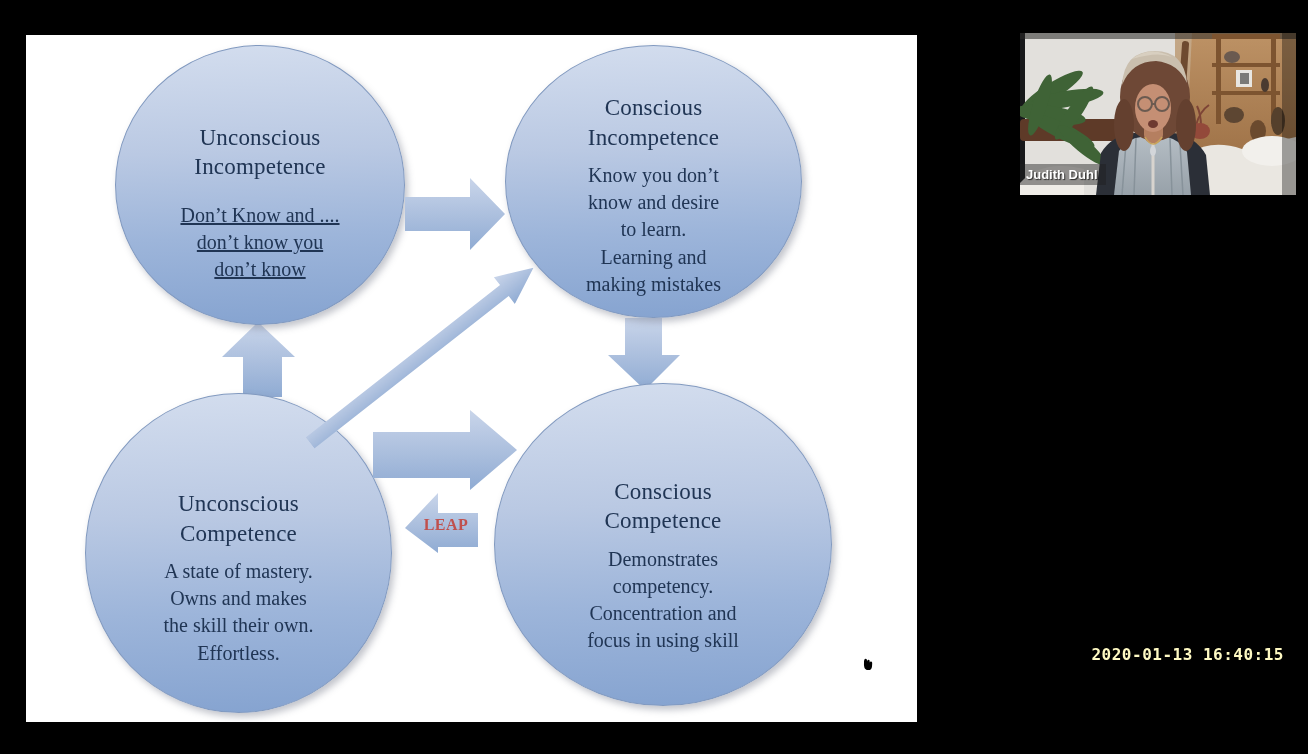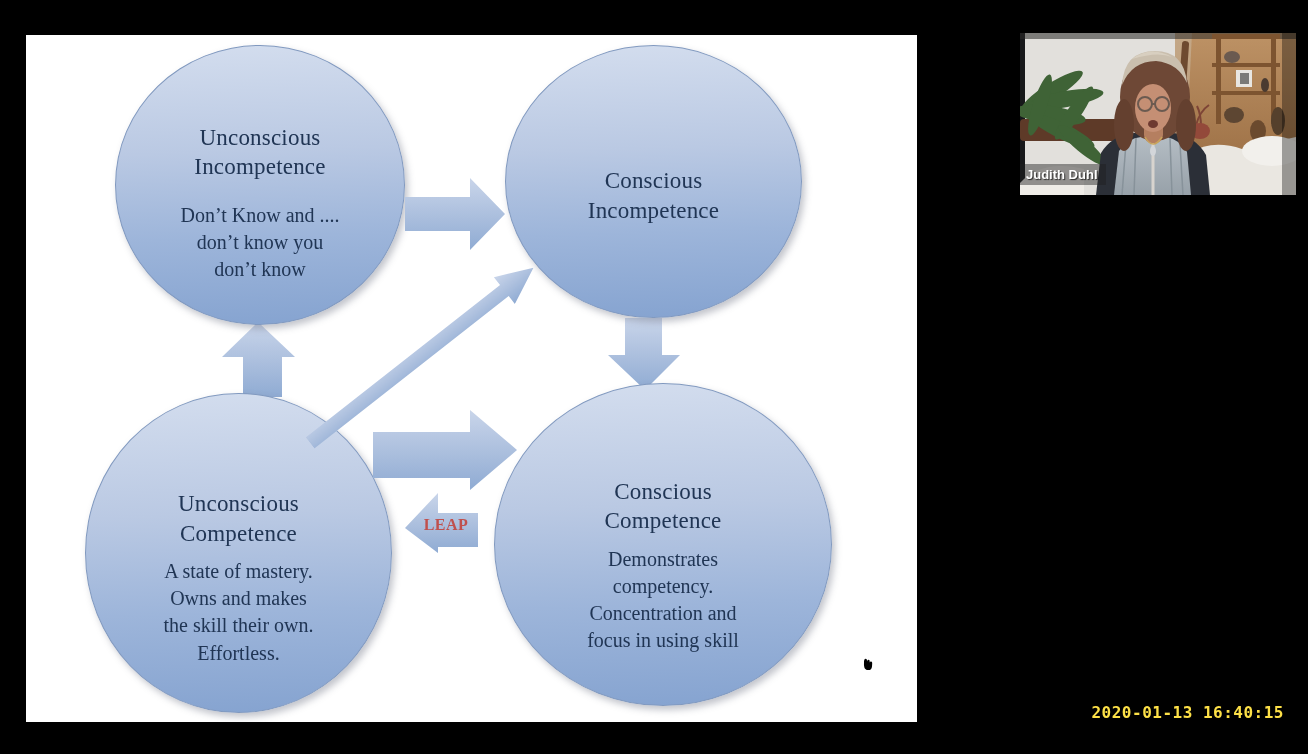--- a/index.html
+++ b/index.html
@@ -17,21 +17,21 @@
             box-shadow:3px 4px 7px rgba(120,125,140,.45);
             display:flex; flex-direction:column; align-items:center; text-align:center;
             color:#203554; z-index:1;justify-content:center; }
   .circle-title { white-space:pre-line; font-size:23px; line-height:1.28; letter-spacing:.2px; }
   .circle-body  { white-space:pre-line; font-size:20px; line-height:1.36; margin-top:10px; }
 
   .circle-ui { left:89px;  top:10px;  width:290px; height:280px; padding-top:36px; }
   .circle-ci { left:479px; top:10px;  width:297px; height:273px; padding-top:28px; }
   .circle-uc { left:59px;  top:358px; width:307px; height:320px; padding-top:50px; }
   .circle-cc { left:468px; top:348px; width:338px; height:323px; padding-top:42px; }
-  .circle-ui .circle-body { margin-top:20px; }
+  .circle-ui .circle-body { margin-top:20px;text-decoration:underline; }
 
   .arrow { position:absolute;
            background:linear-gradient(180deg,#c9d5ea 0%,#aabedd 55%,#8fabd3 100%);
            filter:drop-shadow(2px 3px 2px rgba(125,135,155,.55)); }
   .z-under { z-index:0; }
   .z-over  { z-index:2; }
 
   .arrow-top  { left:379px; top:143px; width:100px; height:72px;
      clip-path:polygon(0 19px,65px 19px,65px 0,100px 36px,65px 72px,65px 53px,0 53px); }
   .arrow-up   { left:196px; top:287px; width:73px; height:75px;
@@ -55,42 +55,47 @@
   
   .video-tile { position:absolute; left:1020px; top:33px; width:276px; height:162px;
                 background:#701a75; overflow:hidden; }
   .video-tile svg { position:absolute; left:0; top:0; }
   .name-label { position:absolute; left:0px; bottom:10px; padding:3px 8px 3px 6px;
                 font-family:"Liberation Sans", sans-serif; font-size:13px; font-weight:bold;
                 color:#ffffff; background:rgba(30,30,30,.45);
                 text-shadow:1px 1px 1px rgba(0,0,0,.7); z-index:4; }
 
   
-  .timestamp { position:absolute; left:1084px; top:703px; width:200px;
+  .timestamp { position:absolute; left:1084px; top:645px; width:200px;
                font-family:"DejaVu Sans Mono", monospace; font-size:16px; font-weight:bold;
-               color:#fde047; letter-spacing:.5px; text-align:right; }
+               color:#fef9c3; letter-spacing:.5px; text-align:right; }
 </style>
 </head>
 <body>
 
 <div class="screen">
 
   <div class="slide">
 
     <div class="circle circle-ui">
       <div class="circle-title">Unconscious
 Incompetence</div>
       <div class="circle-body">Don’t Know and ....
 don’t know you
 don’t know</div>
     </div>
 
     <div class="circle circle-ci">
       <div class="circle-title">Conscious
 Incompetence</div>
+      <div class="circle-body">Know you don’t
+know and desire
+to learn.
+Learning and
+making mistakes</div>
     </div>
 
     <div class="circle circle-uc">
       <div class="circle-title">Unconscious
 Competence</div>
       <div class="circle-body">A state of mastery.
 Owns and makes
 the skill their own.
 Effortless.</div>
     </div>

